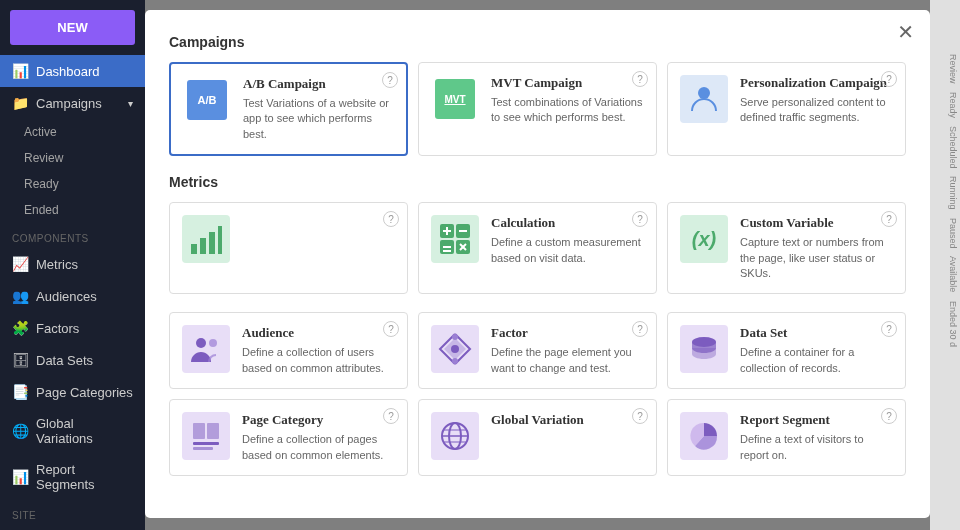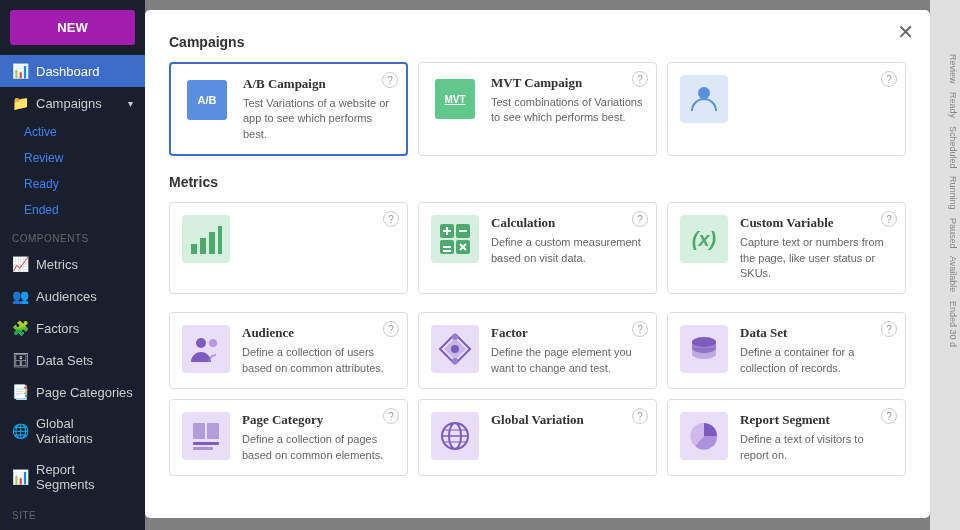--- a/index.html
+++ b/index.html
@@ -10,21 +10,21 @@
       width: 145px;
       min-width: 145px;
       background: #1a1f2e;
       color: #ccc;
       height: 530px;
       display: flex;
       flex-direction: column;
       font-size: 13px;
     }
     .sidebar-new-btn {
-      background: #a21caf;
+      background: #8b5cf6;
       color: #fff;
       text-align: center;
       padding: 10px;
       font-weight: bold;
       font-size: 13px;
       cursor: pointer;
       margin: 10px;
       border-radius: 3px;
     }
     .sidebar-item {
@@ -44,21 +44,21 @@
     .sidebar-section {
       font-size: 10px;
       color: #666;
       padding: 10px 12px 4px;
       font-weight: normal;
       letter-spacing: 0.5px;
     }
     .sidebar-sub-item {
       padding: 6px 12px 6px 24px;
       cursor: pointer;
-      color: #3b82f6;
+      color: #a3a3a3;
       font-size: 12px;
     }
 
     
     .main {
       flex: 1;
       background: #e8e8e8;
       position: relative;
       overflow: hidden;
     }
@@ -335,20 +335,24 @@
           <div class="card-help">?</div>
         </div>
 
         <div class="card">
           <div class="card-icon blue-bg">
             <svg width="36" height="36" viewBox="0 0 36 36" fill="none">
               <circle cx="18" cy="12" r="6" fill="#5a8fe0"></circle>
               <path d="M6 30c0-6.627 5.373-12 12-12s12 5.373 12 12" stroke="#5a8fe0" stroke-width="2" fill="none"></path>
             </svg>
           </div>
+          <div class="card-body">
+            <div class="card-title">Personalization Campaign</div>
+            <div class="card-desc">Serve personalized content to defined traffic segments.</div>
+          </div>
           <div class="card-help">?</div>
         </div>
       </div>
 
       <div class="section-title">Metrics</div>
       <div class="cards-grid">
 
         <div class="card">
           <div class="card-icon green-bg">
             <svg width="38" height="38" viewBox="0 0 38 38">

